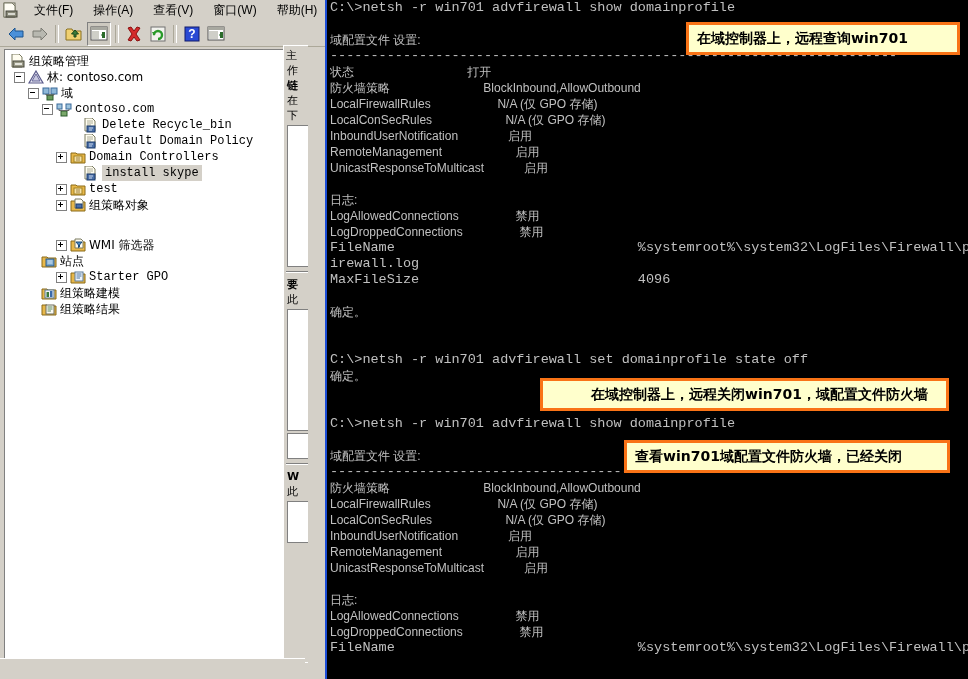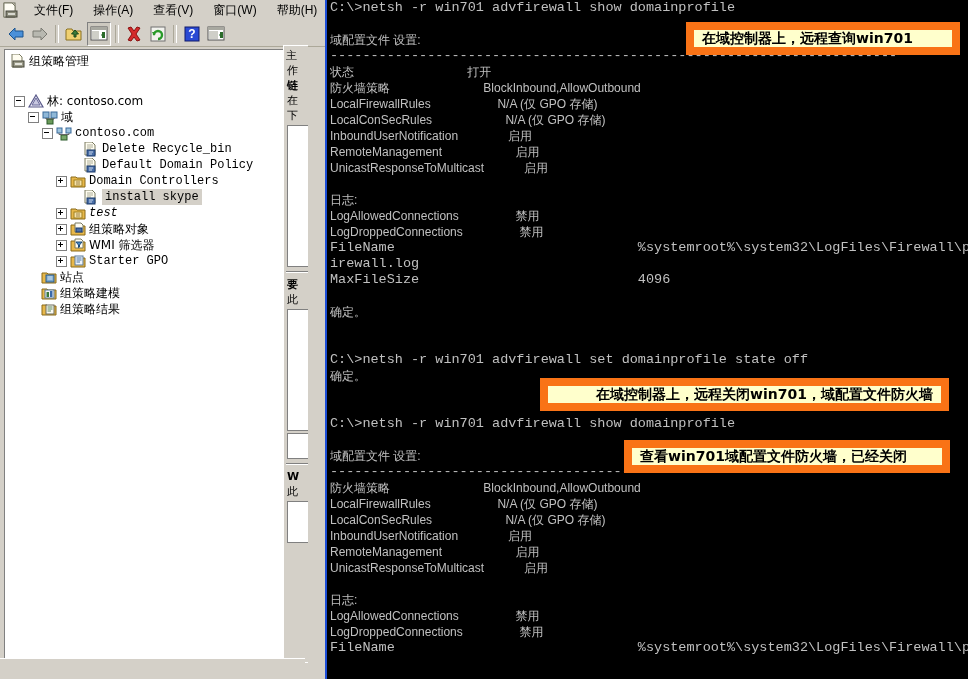--- a/index.html
+++ b/index.html
@@ -137,21 +137,21 @@
     box-sizing: border-box;
   }
   .tri { width: 0; height: 0; border-left: 4px solid transparent; border-right: 4px solid transparent; }
   .tri.up { border-bottom: 5px solid #000; }
   .tri.down { border-top: 5px solid #000; }
 
   
   .callout {
     position: absolute;
     background: #ffffcc;
-    border: 8px solid #f97316;
+    border: 3px solid #f97316;
     color: #000;
     font-family: "DejaVu Sans", sans-serif;
     font-weight: bold;
     font-size: 14px;
     display: flex; align-items: center;
     padding: 0 8px;
     white-space: nowrap;
     box-sizing: border-box;
   }
 
@@ -251,21 +251,21 @@
             <svg width="16" height="15" viewBox="0 0 16 15">
               <path d="M2 0 L2 13 L12 13 L12 3 L9 0 Z" fill="#fffdf0" stroke="#7a7a60"></path>
               <rect x="3" y="7" width="11" height="6" fill="#9a9a88" stroke="#46463a"></rect>
               <rect x="5" y="9" width="7" height="2" fill="#e4e4dc"></rect>
             </svg>
           </span>
           <span class="lbl-cn">组策略管理</span>
         </div>
 
         <div id="tree-rows">
-            <div class="trow" style="padding-left: 6px; margin-top: 24px;">
+            <div class="trow" style="padding-left: 6px;">
               <span class="expander"></span>
               <span class="ico"><svg width="16" height="15" viewBox="0 0 16 15">
                   <path d="M8 1 L15 13 L1 13 Z" fill="#e8e8f4" stroke="#5a5a8a" stroke-width="1.2"></path>
                   <path d="M8 4 L12 11 L4 11 Z" fill="#c8c8e0" stroke="#6a6a9a"></path>
                 </svg></span>
               <span class="lbl-cn">林: contoso.com</span>
             </div>
             <div class="trow" style="padding-left: 20px;">
               <span class="expander"></span>
               <span class="ico"><svg width="16" height="15" viewBox="0 0 16 15">
@@ -318,64 +318,64 @@
             <div class="trow" style="padding-left: 62px;">
               <span style="width: 13px; flex: 0 0 auto;"></span>
               <span class="ico"><svg width="16" height="15" viewBox="0 0 16 15">
                   <path d="M2 0 L2 13 L12 13 L12 3 L9 0 Z" fill="#fffdf0" stroke="#7a7a60"></path>
                   <path d="M4 3 L10 3 M4 5 L10 5 M4 7 L8 7" stroke="#9a9a86" stroke-width="0.8"></path>
                   <rect x="4" y="8" width="8" height="6" fill="#4a6fa8" stroke="#1a3a6a"></rect>
                   <path d="M6 10 L10 10 M6 12 L9 12" stroke="#dde6f4" stroke-width="0.9"></path>
                 </svg></span>
               <span class=" sel-label">install skype</span>
             </div>
-            <div class="trow" style="padding-left: 48px; font-style: italic;">
+            <div class="trow" style="padding-left: 48px;">
               <span class="expander plus"></span>
               <span class="ico"><svg width="16" height="15" viewBox="0 0 16 15">
                   <path d="M1 3 L1 13 L15 13 L15 4 L7 4 L6 3 Z" fill="#e8b84a" stroke="#8a6a18"></path>
                   <rect x="4" y="6" width="8" height="6" fill="#f6e2a8" stroke="#a08020"></rect>
                   <path d="M6 8 L10 8 M6 10 L10 10" stroke="#8a7030" stroke-width="0.8"></path>
                 </svg></span>
               <span>test</span>
             </div>
             <div class="trow" style="padding-left: 48px;">
               <span class="expander plus"></span>
               <span class="ico"><svg width="16" height="15" viewBox="0 0 16 15">
                   <path d="M1 3 L1 13 L15 13 L15 4 L7 4 L6 3 Z" fill="#e8b84a" stroke="#8a6a18"></path>
                   <path d="M5 1 L5 10 L13 10 L13 3 L11 1 Z" fill="#fffdf2" stroke="#7a7a60"></path>
                   <rect x="6" y="6" width="6" height="4" fill="#4a6fa8" stroke="#1a3a6a"></rect>
                 </svg></span>
               <span class="lbl-cn">组策略对象</span>
             </div>
+            <div class="trow" style="padding-left: 48px; margin-top: 24px;">
+              <span class="expander plus"></span>
+              <span class="ico"><svg width="16" height="15" viewBox="0 0 16 15">
+                  <path d="M1 3 L1 13 L15 13 L15 4 L7 4 L6 3 Z" fill="#e8b84a" stroke="#8a6a18"></path>
+                  <path d="M5 1 L5 10 L13 10 L13 3 L11 1 Z" fill="#fffdf2" stroke="#7a7a60"></path>
+                  <path d="M6 4 L12 4 L9.5 7 L9.5 9 L8.5 9.6 L8.5 7 Z" fill="#4a8ac8" stroke="#1a4a7a"></path>
+                </svg></span>
+              <span class="lbl-cn">WMI 筛选器</span>
+            </div>
+            <div class="trow" style="padding-left: 20px;">
+              <span style="width: 13px; flex: 0 0 auto;"></span>
+              <span class="ico"><svg width="16" height="15" viewBox="0 0 16 15">
+                  <path d="M1 3 L1 13 L15 13 L15 4 L7 4 L6 3 Z" fill="#e8b84a" stroke="#8a6a18"></path>
+                  <rect x="5" y="5" width="8" height="7" fill="#7aa8cc" stroke="#2a5a8a"></rect>
+                  <path d="M6.5 7 L11.5 7 M6.5 9 L11.5 9" stroke="#e4eef8" stroke-width="0.9"></path>
+                </svg></span>
+              <span class="lbl-cn">站点</span>
+            </div>
             <div class="trow" style="padding-left: 48px;">
               <span class="expander plus"></span>
               <span class="ico"><svg width="16" height="15" viewBox="0 0 16 15">
                   <path d="M1 3 L1 13 L15 13 L15 4 L7 4 L6 3 Z" fill="#e8b84a" stroke="#8a6a18"></path>
-                  <path d="M5 1 L5 10 L13 10 L13 3 L11 1 Z" fill="#fffdf2" stroke="#7a7a60"></path>
-                  <path d="M6 4 L12 4 L9.5 7 L9.5 9 L8.5 9.6 L8.5 7 Z" fill="#4a8ac8" stroke="#1a4a7a"></path>
-                </svg></span>
-              <span class="lbl-cn">WMI 筛选器</span>
-            </div>
-            <div class="trow" style="padding-left: 48px;">
-              <span class="expander plus"></span>
-              <span class="ico"><svg width="16" height="15" viewBox="0 0 16 15">
-                  <path d="M1 3 L1 13 L15 13 L15 4 L7 4 L6 3 Z" fill="#e8b84a" stroke="#8a6a18"></path>
                   <rect x="5" y="2" width="8" height="9" fill="#eef4fb" stroke="#5a7a9a"></rect>
                   <path d="M6.5 4 L11.5 4 M6.5 6 L11.5 6 M6.5 8 L10 8" stroke="#3a6a9a" stroke-width="0.9"></path>
                 </svg></span>
               <span>Starter GPO</span>
-            </div>
-            <div class="trow" style="padding-left: 20px;">
-              <span style="width: 13px; flex: 0 0 auto;"></span>
-              <span class="ico"><svg width="16" height="15" viewBox="0 0 16 15">
-                  <path d="M1 3 L1 13 L15 13 L15 4 L7 4 L6 3 Z" fill="#e8b84a" stroke="#8a6a18"></path>
-                  <rect x="5" y="5" width="8" height="7" fill="#7aa8cc" stroke="#2a5a8a"></rect>
-                  <path d="M6.5 7 L11.5 7 M6.5 9 L11.5 9" stroke="#e4eef8" stroke-width="0.9"></path>
-                </svg></span>
-              <span class="lbl-cn">站点</span>
             </div>
             <div class="trow" style="padding-left: 20px;">
               <span style="width: 13px; flex: 0 0 auto;"></span>
               <span class="ico"><svg width="16" height="15" viewBox="0 0 16 15">
                   <path d="M1 3 L1 13 L15 13 L15 4 L7 4 L6 3 Z" fill="#e8b84a" stroke="#8a6a18"></path>
                   <rect x="4" y="4" width="9" height="8" fill="#f0f4f8" stroke="#5a7a9a"></rect>
                   <rect x="5.5" y="6" width="2.5" height="5" fill="#3a7a3a"></rect>
                   <rect x="9" y="5" width="2.5" height="6" fill="#3a6aaa"></rect>
                 </svg></span>
               <span class="lbl-cn">组策略建模</span>

